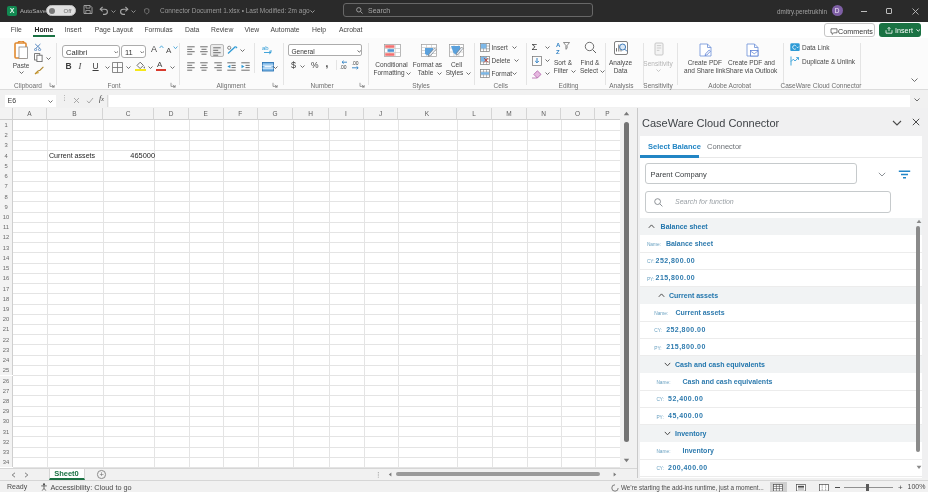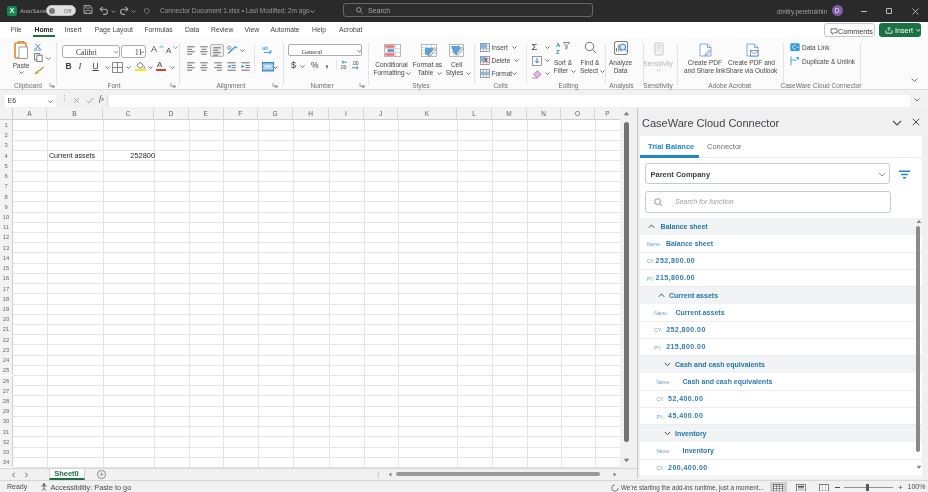--- a/index.html
+++ b/index.html
@@ -6,21 +6,21 @@
 #stage{position:relative;width:928px;height:492px;background:#fff;}
 #titlebar{left:0;top:0;width:928px;height:22px;background:#2a2a2a;}
 #menurow{left:0;top:22px;width:928px;height:16px;background:#fff;}
 .mi{position:absolute;top:2px;height:14px;line-height:12px;font-size:6.8px;color:#454545;}
 #ribbon{left:0;top:38px;width:928px;height:52px;background:#fbfbfb;border-bottom:1px solid #dcdcdc;}
 .glabel{position:absolute;font-size:6.5px;color:#6e6e6e;top:81.5px;transform:translateX(-50%);white-space:nowrap;}
 .gsep{position:absolute;top:43px;height:42px;width:1px;background:#e4e4e4;}
 .rtxt{position:absolute;font-size:6.5px;color:#474747;white-space:nowrap;}
 .rtxtc{position:absolute;font-size:6.5px;color:#474747;white-space:nowrap;transform:translateX(-50%);}
 .combo{position:absolute;background:#fff;border:1px solid #acacac;border-radius:2px;}
-.cbt{position:absolute;left:13px;top:1.5px;font-size:6.5px;color:#333;font-family:Liberation Serif, serif;}
+.cbt{position:absolute;left:3px;top:1.5px;font-size:6.5px;color:#333;}
 .launch{position:absolute;width:6px;height:6px;}
 #fxbar{left:0;top:90px;width:928px;height:18px;background:#f1f1f1;}
 #gridarea{left:0;top:108px;width:620px;height:359.5px;background:#fff;overflow:hidden;}
 .colhdr{position:absolute;top:0;height:12px;background:#f3f3f3;border-right:1px solid #d5d5d5;border-bottom:1px solid #cfcfcf;color:#5d5d5d;font-size:6.5px;text-align:center;line-height:12px;}
 .rowhdr{position:absolute;left:0;width:13px;background:#f3f3f3;border-right:1px solid #cfcfcf;color:#6a6a6a;font-size:5.8px;text-align:center;}
 #vscroll{left:620px;top:108px;width:17px;height:359.5px;background:#f1f1f1;}
 #tabbar{left:0;top:467.5px;width:928px;height:12.5px;background:#f1f1f1;border-top:1px solid #d6d6d6;}
 #statusbar{left:0;top:480px;width:928px;height:12px;background:#f1f1f1;border-top:1px solid #d6d6d6;}
 #panel{left:637px;top:108px;width:291px;height:369.5px;background:#f0f0f1;border-left:1px solid #c9c9c9;}
 .plabel{position:absolute;font-size:4.8px;color:#6ba2c2;}
@@ -558,21 +558,21 @@
 <div class="rowhdr" style="top:267.50px;height:10.22px;line-height:10.22px;">26</div>
 <div class="rowhdr" style="top:277.72px;height:10.22px;line-height:10.22px;">27</div>
 <div class="rowhdr" style="top:287.94px;height:10.22px;line-height:10.22px;">28</div>
 <div class="rowhdr" style="top:298.16px;height:10.22px;line-height:10.22px;">29</div>
 <div class="rowhdr" style="top:308.38px;height:10.22px;line-height:10.22px;">30</div>
 <div class="rowhdr" style="top:318.60px;height:10.22px;line-height:10.22px;">31</div>
 <div class="rowhdr" style="top:328.82px;height:10.22px;line-height:10.22px;">32</div>
 <div class="rowhdr" style="top:339.04px;height:10.22px;line-height:10.22px;">33</div>
 <div class="rowhdr" style="top:349.26px;height:10.22px;line-height:10.22px;">34</div>
 <div class="abs" style="left:49px;top:42.66px;width:100px;height:10.22px;line-height:10.22px;font-size:7.1px;color:#1f1f1f;">Current assets</div>
-<div class="abs" style="left:103px;top:42.66px;width:52px;height:10.22px;line-height:10.22px;font-size:7.4px;color:#1f1f1f;text-align:right;">252800</div>
+<div class="abs" style="left:103px;top:42.66px;width:52px;height:10.22px;line-height:10.22px;font-size:7.4px;color:#1f1f1f;text-align:right;">465000</div>
 </div>
 <div class="abs" id="vscroll">
 <svg class="abs" style="left:2.5px;top:3px;" width="7" height="5" viewBox="0 0 7 5">
       <path d="M0.8 4.2 L3.5 0.8 L6.2 4.2 z" fill="#7a7a7a"></path>
     </svg>
 <div class="abs" style="left:3.5px;top:14px;width:5px;height:320px;background:#737373;border-radius:2.5px;"></div>
 <svg class="abs" style="left:2.5px;top:350px;" width="7" height="5" viewBox="0 0 7 5">
       <path d="M0.8 0.8 L3.5 4.2 L6.2 0.8 z" fill="#7a7a7a"></path>
     </svg>
 </div>
@@ -595,21 +595,21 @@
 <svg class="abs" style="left:613px;top:3.5px;" width="4" height="5" viewBox="0 0 4 5">
       <path d="M0.6 0.6 L3.2 2.5 L0.6 4.4 z" fill="#7a7a7a"></path>
     </svg>
 </div>
 <div class="abs" id="statusbar">
 <div class="abs" style="left:7px;top:2px;font-size:7px;color:#4a4a4a;">Ready</div>
 <svg class="abs" style="left:40px;top:2px;" width="8" height="8" viewBox="0 0 8 8">
       <circle cx="4" cy="1.3" r="1.1" fill="#4a4a4a"></circle>
       <path d="M1.2 2.9 h5.6 M4 2.7 v2.6 M4 5.3 l-1.8 2.3 M4 5.3 l1.8 2.3" stroke="#4a4a4a" stroke-width="0.8" fill="none"></path>
     </svg>
-<div class="abs" style="left:50.5px;top:2px;font-size:7.3px;color:#4a4a4a;">Accessibility: Paste to go</div>
+<div class="abs" style="left:50.5px;top:2px;font-size:7.3px;color:#4a4a4a;">Accessibility: Cloud to go</div>
 <svg class="abs" style="left:611px;top:2.5px;" width="8" height="8" viewBox="0 0 8 8">
       <path d="M4 0.8 a3.2 3.2 0 1 0 3.2 3.2" fill="none" stroke="#6f6f6f" stroke-width="0.9"></path>
     </svg>
 <div class="abs" style="left:621px;top:2.8px;font-size:6.3px;color:#4a4a4a;">We’re starting the add-ins runtime, just a moment...</div>
 <div class="abs" style="left:769.5px;top:1px;width:17px;height:10.5px;background:#cfcfcf;"></div>
 <svg class="abs" style="left:773px;top:2.5px;" width="10" height="7.5" viewBox="0 0 10 7.5">
       <rect x="0.4" y="0.4" width="9.2" height="6.7" fill="#fff" stroke="#4a4a4a" stroke-width="0.7"></rect>
       <path d="M0.4 2.4 h9.2 M0.4 4.6 h9.2 M3.4 0.4 v6.7 M6.4 0.4 v6.7" stroke="#4a4a4a" stroke-width="0.6"></path>
     </svg>
 <svg class="abs" style="left:796px;top:2.5px;" width="10" height="7.5" viewBox="0 0 10 7.5">
@@ -629,25 +629,25 @@
 </div>
 <div class="abs" id="panel">
 <div class="abs" style="left:2px;top:27.5px;width:282px;height:342px;background:#fff;"></div>
 <div class="abs" style="left:4px;top:8.5px;font-size:11px;color:#3f4347;">CaseWare Cloud Connector</div>
 <svg class="abs" style="left:254px;top:11.5px;" width="10" height="6" viewBox="0 0 10 6">
       <path d="M1 1 L5 5 L9 1" fill="none" stroke="#4a4a4a" stroke-width="1.1"></path>
     </svg>
 <svg class="abs" style="left:274px;top:10px;" width="8" height="8" viewBox="0 0 8 8">
       <path d="M0.8 0.8 L7.2 7.2 M7.2 0.8 L0.8 7.2" stroke="#4a4a4a" stroke-width="1"></path>
     </svg>
-<div class="abs" style="left:10px;top:33.5px;font-size:7.5px;font-weight:bold;color:#2285c4;">Trial Balance</div>
+<div class="abs" style="left:10px;top:33.5px;font-size:7.5px;font-weight:bold;color:#2285c4;">Select Balance</div>
 <div class="abs" style="left:69px;top:33.5px;font-size:7.5px;color:#6b7075;">Connector</div>
 <div class="abs" style="left:2px;top:48.6px;width:282px;height:1px;background:#e8e8e8;"></div>
 <div class="abs" style="left:2px;top:47.4px;width:59px;height:2.6px;background:#2285c4;"></div>
-<div class="abs" style="left:7px;top:55px;width:245px;height:21px;border:1px solid #c6cacc;border-radius:3px;background:#fff;font-weight:bold;">
+<div class="abs" style="left:7px;top:55px;width:212px;height:21px;border:1px solid #c6cacc;border-radius:3px;background:#fff;">
       <div class="abs" style="left:4.5px;top:5.5px;font-size:7.5px;color:#3c4043;">Parent Company</div>
       <svg class="abs" style="left:232px;top:7.5px;" width="8" height="5" viewBox="0 0 8 5">
         <path d="M0.8 0.8 L4 4 L7.2 0.8" fill="none" stroke="#80868b" stroke-width="0.9"></path>
       </svg>
     </div>
 <svg class="abs" style="left:260px;top:61.5px;" width="13" height="9" viewBox="0 0 13 9">
       <path d="M0.8 1.2 h11.4 M3 4.5 h7 M5 7.8 h3" stroke="#2386c8" stroke-width="1.4" fill="none"></path>
     </svg>
 <div class="abs" style="left:7px;top:82.5px;width:246px;height:22px;border:1px solid #c6cacc;border-radius:3px;background:#fff;">
       <svg class="abs" style="left:8px;top:6px;" width="9" height="9" viewBox="0 0 9 9">

